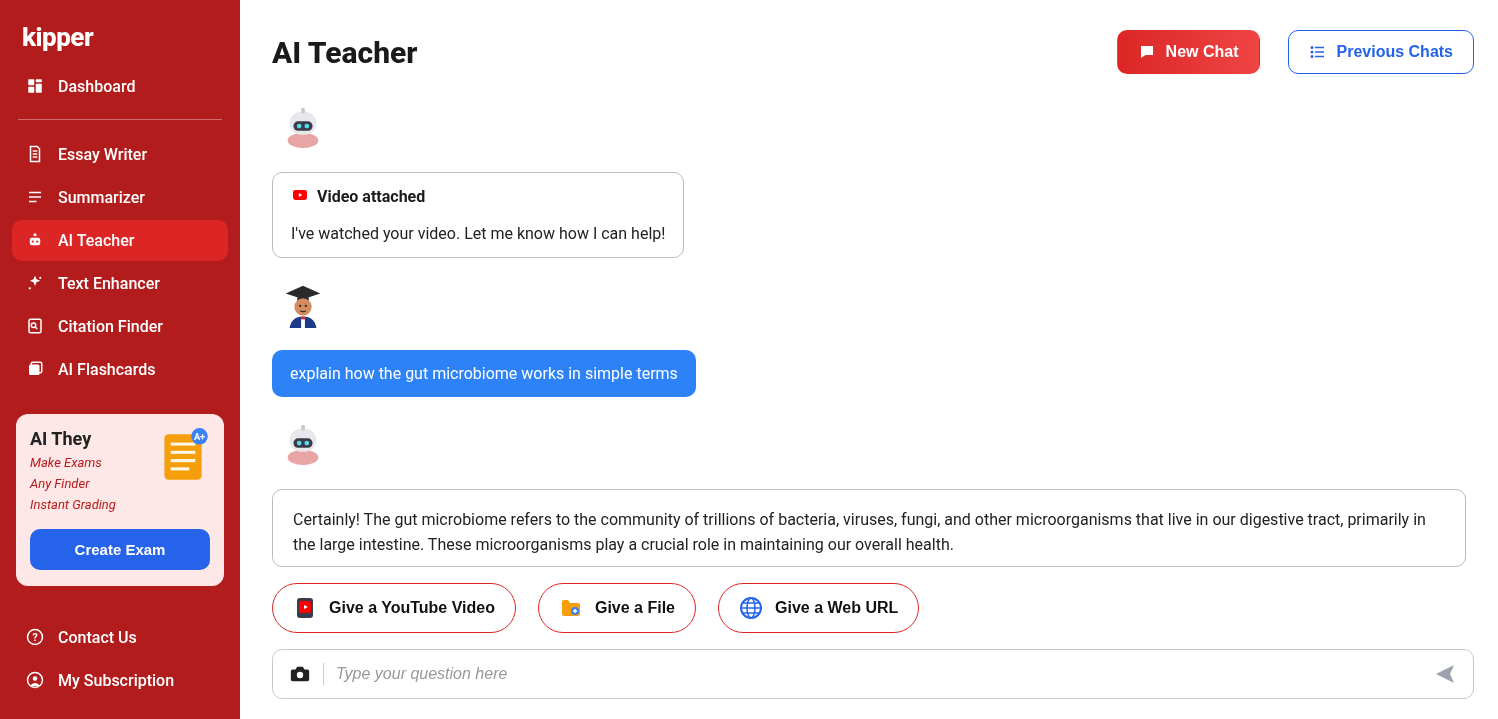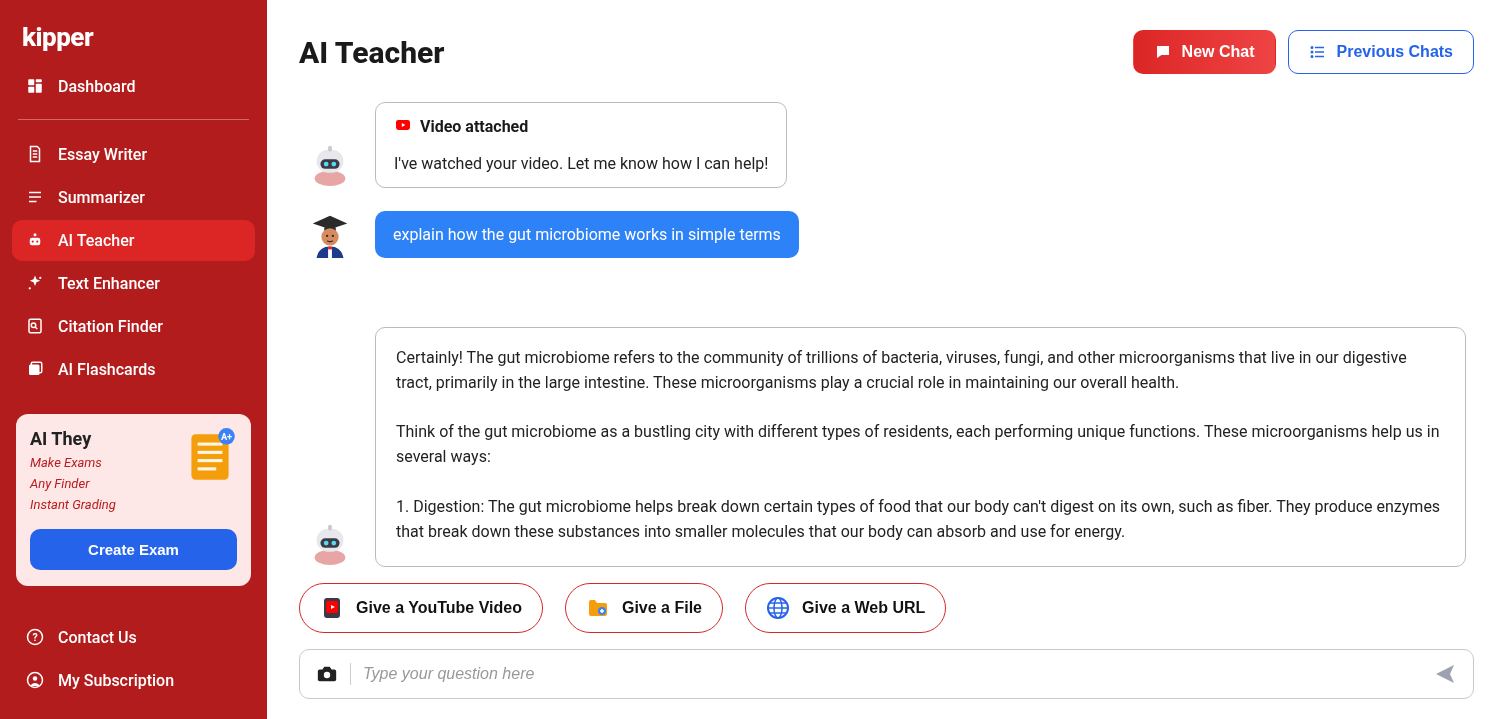--- a/index.html
+++ b/index.html
@@ -1,38 +1,38 @@
 <!DOCTYPE html>
 <html><head>
 <meta charset="utf-8">
 <style>
 * { box-sizing: border-box; margin: 0; padding: 0; }
 body { font-family: -apple-system, BlinkMacSystemFont, "Segoe UI", Roboto, Helvetica, Arial, sans-serif; background: #fff; color: #1a1a1a; width: 1498px; height: 719px; overflow: hidden; display: flex; }
-.sidebar { width: 267px; background: linear-gradient(180deg, #b91c1c 0%, #991b1b 100%); background: #b21c1c; color: #fff; display: flex; flex-direction: column; padding: 18px 12px 18px 12px; }
+.sidebar { width: 240px; background: linear-gradient(180deg, #b91c1c 0%, #991b1b 100%); background: #b21c1c; color: #fff; display: flex; flex-direction: column; padding: 18px 12px 18px 12px; }
 .logo { font-size: 26px; font-weight: 800; letter-spacing: -0.5px; padding: 4px 10px 14px 10px; }
 .nav { display: flex; flex-direction: column; gap: 2px; }
 .nav-item { display: flex; align-items: flex-start; gap: 14px; padding: 11px 14px; border-radius: 10px; font-size: 16px; font-weight: 500; cursor: pointer; color: #fff; }
 .nav-item.active { background: #dc2626; }
 .nav-item .icon { width: 18px; height: 18px; flex-shrink: 0; display: flex; align-items: center; justify-content: center; }
 .divider { border: none; border-top: 1px solid rgba(255,255,255,0.35); margin: 10px 6px 12px 6px; }
 .exam-card { background: #fde7e7; color: #333; border-radius: 12px; padding: 14px 14px 16px 14px; margin: 24px 4px 0 4px; position: relative; }
 .exam-card h3 { font-size: 18px; font-weight: 700; color: #222; margin-bottom: 4px; }
 .exam-card .sub { font-size: 13px; font-style: italic; color: #b91c1c; line-height: 1.6; }
 .exam-card .create-btn { display: block; text-align: center; background: #2563eb; color: #fff; border: none; border-radius: 10px; padding: 12px 18px; font-size: 15px; font-weight: 600; margin-top: 14px; cursor: pointer; width: 100%; }
 .exam-illus { position: absolute; top: 12px; right: 10px; width: 62px; height: 62px; }
 .sidebar-bottom { margin-top: auto; display: flex; flex-direction: column; gap: 2px; padding-top: 18px; }
 .main { flex: 1; display: flex; flex-direction: column; padding: 30px 24px 20px 32px; position: relative; overflow: hidden; }
 .header { display: flex; align-items: center; justify-content: space-between; margin-bottom: 28px; padding-right: 0; }
 .page-title { font-size: 30px; font-weight: 800; }
-.header-buttons { display: flex; gap: 12px; align-items: flex-end; }
+.header-buttons { display: flex; gap: 28px; align-items: flex-end; }
 .btn { display: inline-flex; align-items: center; gap: 10px; padding: 12px 20px; border-radius: 10px; font-size: 16px; font-weight: 700; cursor: pointer; border: 1px solid transparent; }
 .btn-newchat { background: linear-gradient(90deg, #dc2626 0%, #ef4444 100%); color: #fff; }
 .btn-prev { background: #fff; color: #2563eb; border: 1px solid #2563eb; }
 .chat { flex: 1; display: flex; flex-direction: column; gap: 22px; overflow: hidden; padding-right: 8px; }
-.row { display: flex; gap: 22px; align-items: flex-end; }
+.row { display: flex; gap: 22px; align-items: flex-start; flex-direction: column; }
 .avatar { width: 46px; height: 46px; border-radius: 50%; flex-shrink: 0; display: flex; align-items: center; justify-content: center; font-size: 28px; margin-left: 8px; margin-top: 2px; }
 .bot-avatar svg { width: 46px; height: 46px; }
 .bubble-attach { border: 1px solid #bbb; border-radius: 10px; padding: 14px 18px; max-width: 420px; background: #fff; }
 .bubble-attach .attach-head { display: flex; align-items: center; gap: 8px; font-weight: 700; font-size: 16px; margin-bottom: 18px; }
 .bubble-attach .attach-body { font-size: 16px; color: #222; }
 .bubble-user { background: #2c82f6; color: #fff; border-radius: 10px; padding: 14px 18px; font-size: 16px; display: inline-block; max-width: 700px; }
 .bubble-ai { border: 1px solid #bbb; border-radius: 10px; padding: 18px 20px; font-size: 16px; line-height: 1.55; color: #222; flex: 1; height: 240px; overflow: hidden; white-space: pre-wrap; }
 .composer-wrap { margin-top: 16px; display: flex; flex-direction: column; gap: 16px; }
 .chips { display: flex; gap: 22px; }
 .chip { display: inline-flex; align-items: center; gap: 12px; padding: 12px 20px; border: 1.5px solid #dc2626; border-radius: 999px; background: #fff; font-size: 16px; font-weight: 700; color: #111; cursor: pointer; }

